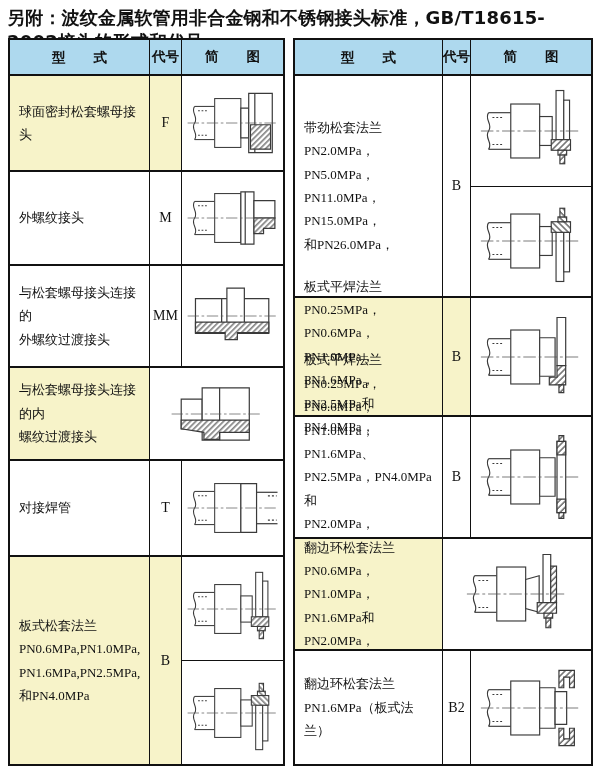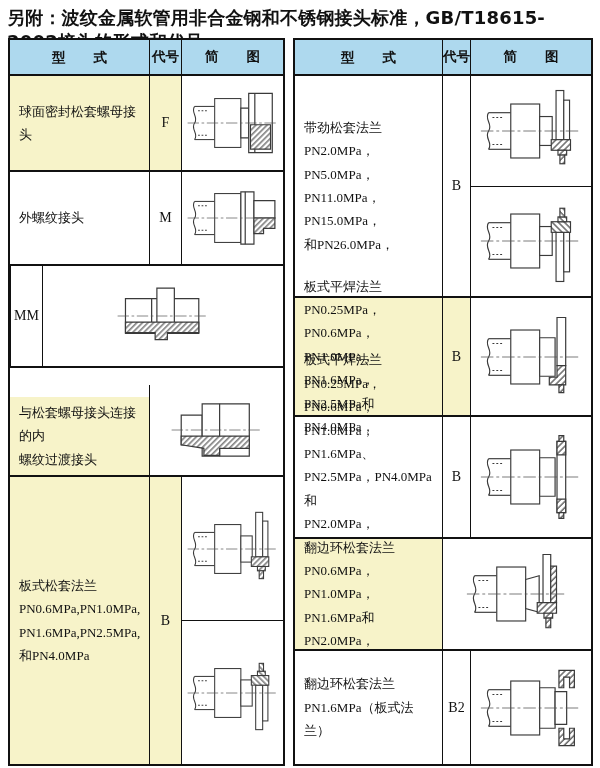--- a/index.html
+++ b/index.html
@@ -34,21 +34,21 @@
   .hdr{background:#aed9ee;}
   .hdr .cell{justify-content:center;padding:0;font-size:13.5px;font-weight:bold;
     font-family:"DejaVu Sans","Liberation Sans",sans-serif;white-space:pre;}
   .hl{background:#f7f3c9;}
   .split{flex-direction:column;align-items:stretch;padding:0;}
   .half{flex:1 1 0;display:flex;align-items:center;justify-content:center;}
   .half + .half{border-top:1.5px solid #111;}
   svg.dg{display:block;}
   svg.dg *{vector-effect:non-scaling-stroke;}
   .h34{height:34px;} .h94{height:94px;} .h96{height:96px;} .h102{height:102px;}
-  .h99{height:109px;align-items:flex-end;} .h222{height:222px;} .h119{height:119px;} .h122{height:122px;}
+  .h99{height:93px;} .h222{height:222px;} .h119{height:119px;} .h122{height:122px;}
   .h112{height:112px;}
 </style>
 </head>
 <body>
 
 <svg width="0" height="0" style="position:absolute" aria-hidden="true">
   <defs>
     <pattern id="hatch" patternUnits="userSpaceOnUse" width="4.5" height="4.5" patternTransform="rotate(45)">
       <rect width="4.5" height="4.5" fill="#ffffff"></rect>
       <line x1="1" y1="0" x2="1" y2="4.5" stroke="#4a4a4a" stroke-width="1.3"></line>
@@ -110,20 +110,22 @@
           <line x1="69" y1="15" x2="69" y2="75"></line>
           <rect x="79" y="25" width="24" height="20" fill="#fff"></rect>
           <polygon points="79,45 103,45 103,57 90,57 90,63 79,63" fill="url(#hatch)"></polygon>
           <use href="#cl"></use>
         </g>
       </svg>
     </div>
   </div>
 
   <div class="tr h102">
+    <div class="cell ct">与松套螺母接头连接的
+外螺纹过渡接头</div>
     <div class="cell cc">MM</div>
     <div class="cell cd">
       <svg class="dg" width="96" height="88" viewBox="0 0 110 90">
         <g stroke="#3a3a3a" stroke-width="1.2" fill="none">
           <rect x="12" y="25" width="30" height="40" fill="#fff"></rect>
           <rect x="42" y="25" width="54" height="40" fill="#fff"></rect>
           <rect x="48" y="13" width="20" height="52" fill="#fff"></rect>
           <polygon points="12,52 96,52 96,64 60,64 60,72 46,72 46,64 12,64" fill="url(#hatch)"></polygon>
           <use href="#cl"></use>
         </g>
@@ -140,20 +142,37 @@
           <rect x="14" y="28" width="24" height="34" fill="#fff"></rect>
           <rect x="38" y="15" width="54" height="60" fill="#fff"></rect>
           <line x1="58" y1="15" x2="58" y2="75"></line>
           <polygon points="14,52 92,52 92,66 58,66 58,74 40,74 40,66 14,62" fill="url(#hatch)"></polygon>
           <use href="#cl"></use>
         </g>
       </svg>
     </div>
   </div>
 
+  <div class="tr h96">
+    <div class="cell ct">对接焊管</div>
+    <div class="cell cc">T</div>
+    <div class="cell cd">
+      <svg class="dg" width="96" height="82" viewBox="0 0 110 90">
+        <g stroke="#3a3a3a" stroke-width="1.2" fill="none">
+          <use href="#hose"></use>
+          <rect x="64" y="17" width="18" height="56" fill="#fff"></rect>
+          <line x1="82" y1="27" x2="106" y2="27"></line>
+          <line x1="82" y1="63" x2="106" y2="63"></line>
+          <line x1="95" y1="31" x2="105" y2="31" stroke-dasharray="2 2"></line>
+          <line x1="95" y1="59" x2="105" y2="59" stroke-dasharray="2 2"></line>
+          <use href="#cl"></use>
+        </g>
+      </svg>
+    </div>
+  </div>
 
   <div class="tr grow">
     <div class="cell ct hl">板式松套法兰
 PN0.6MPa,PN1.0MPa,
 PN1.6MPa,PN2.5MPa,
 和PN4.0MPa</div>
     <div class="cell cc hl">B</div>
     <div class="cell cd split">
       <div class="half">
         <svg class="dg" width="96" height="88" viewBox="0 0 110 90">

